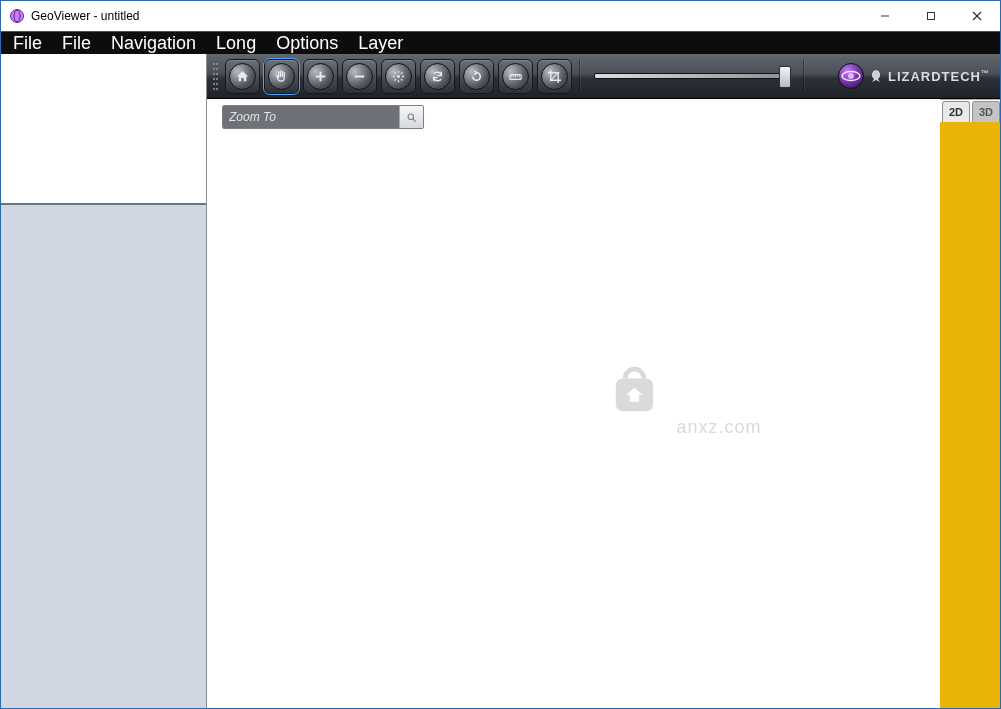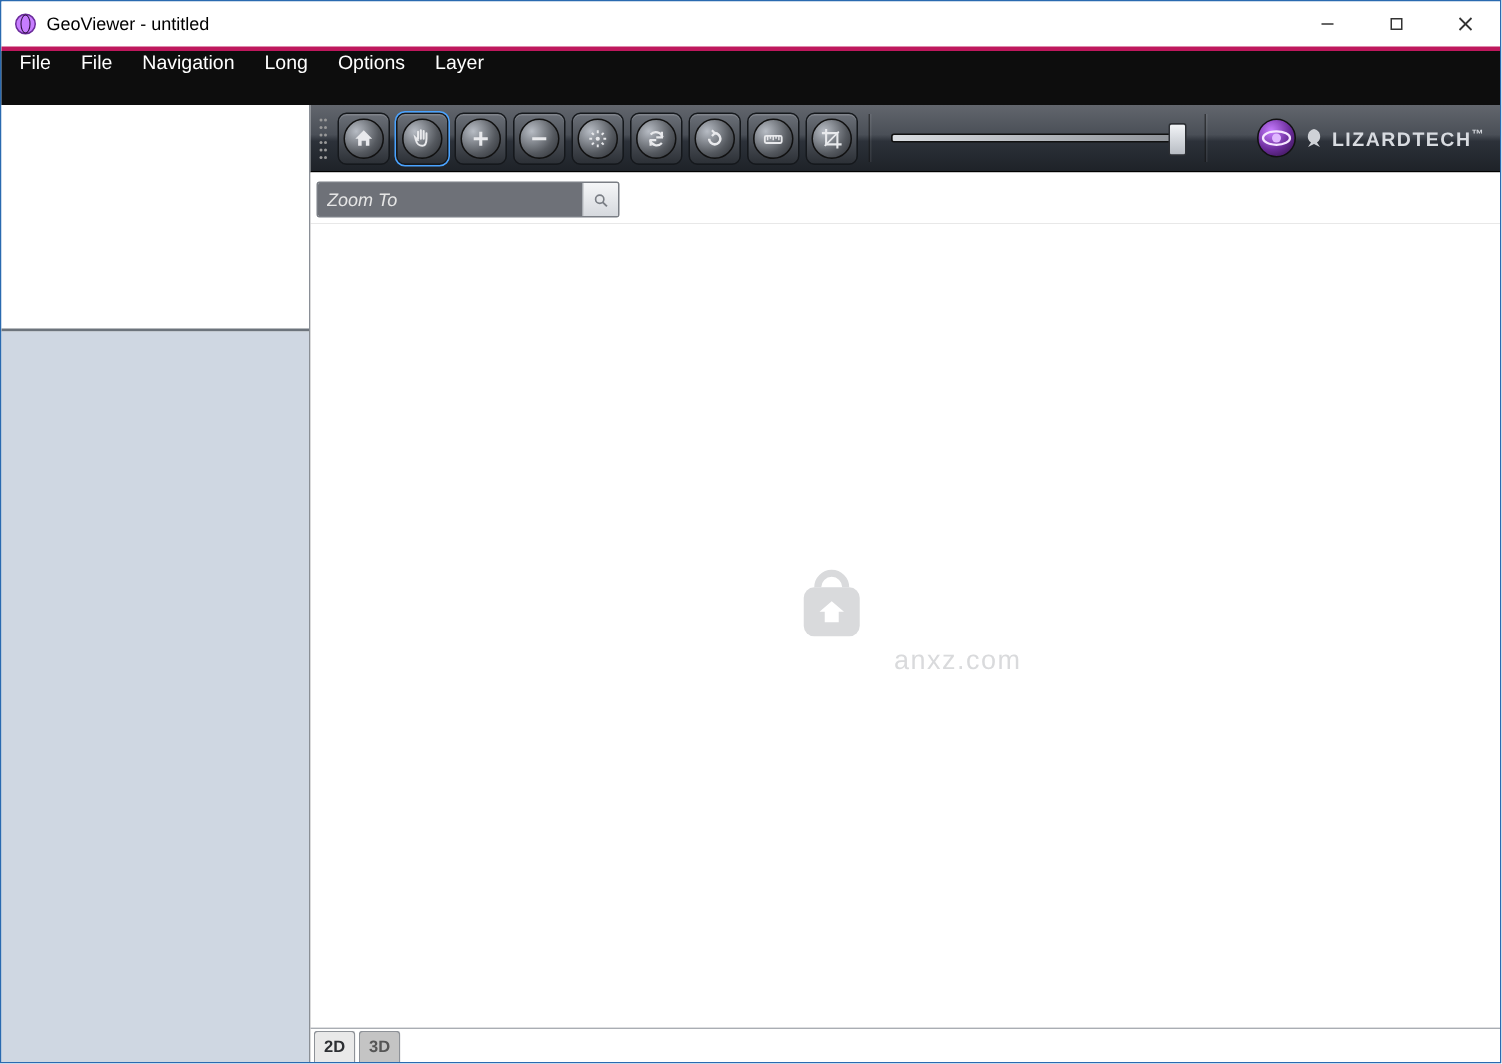--- a/index.html
+++ b/index.html
@@ -44,21 +44,21 @@
     background: #fff;
   }
   
   .titlebar {
     height: 30px;
     display: flex;
     align-items: center;
     background: #fff;
     color: #000;
     font-size: 12px;
-    border-bottom: 3px solid #be185d;
+    border-bottom: 1px solid #be185d;
     flex: 0 0 auto;
   }
   .titlebar .app-icon {
     width: 16px;
     height: 16px;
     margin: 0 6px 0 8px;
     display: flex;
     align-items: center;
     justify-content: center;
   }
@@ -68,24 +68,24 @@
     width: 46px;
     display: flex;
     align-items: center;
     justify-content: center;
     color: #333;
   }
   
   .menubar {
     background: var(--menubar-bg);
     color: var(--menubar-text);
-    height: 36px;
-    display: flex;
-    align-items: flex-start;
-    font-size: 13px;
+    height: 22px;
+    display: flex;
+    align-items: flex-end;
+    font-size: 18px;
     padding: 0 2px;
     flex: 0 0 auto;
   }
   .menubar .menu-item {
     padding: 0 10px;
     display: flex;
     align-items: center;
   }
   
   .body {
@@ -222,23 +222,23 @@
     display: flex;
     align-items: center;
     justify-content: center;
   }
   .brand-mark { width:16px; height:16px; }
   .brand-sup { font-size: 8px; vertical-align: top; }
   
   .content-wrap {
     flex: 1 1 auto;
     display: flex;
-    flex-direction: column;
     min-height: 0;
-    background: #a3a3a3;
+    background: #eab308;
+    margin-left: 11px;
   }
   .content-top {
     padding: 6px 4px 4px 4px;
     display: flex;
     flex: 0 0 auto;
     background: #fff;
   }
   .searchbox {
     display: flex;
     height: 22px;

